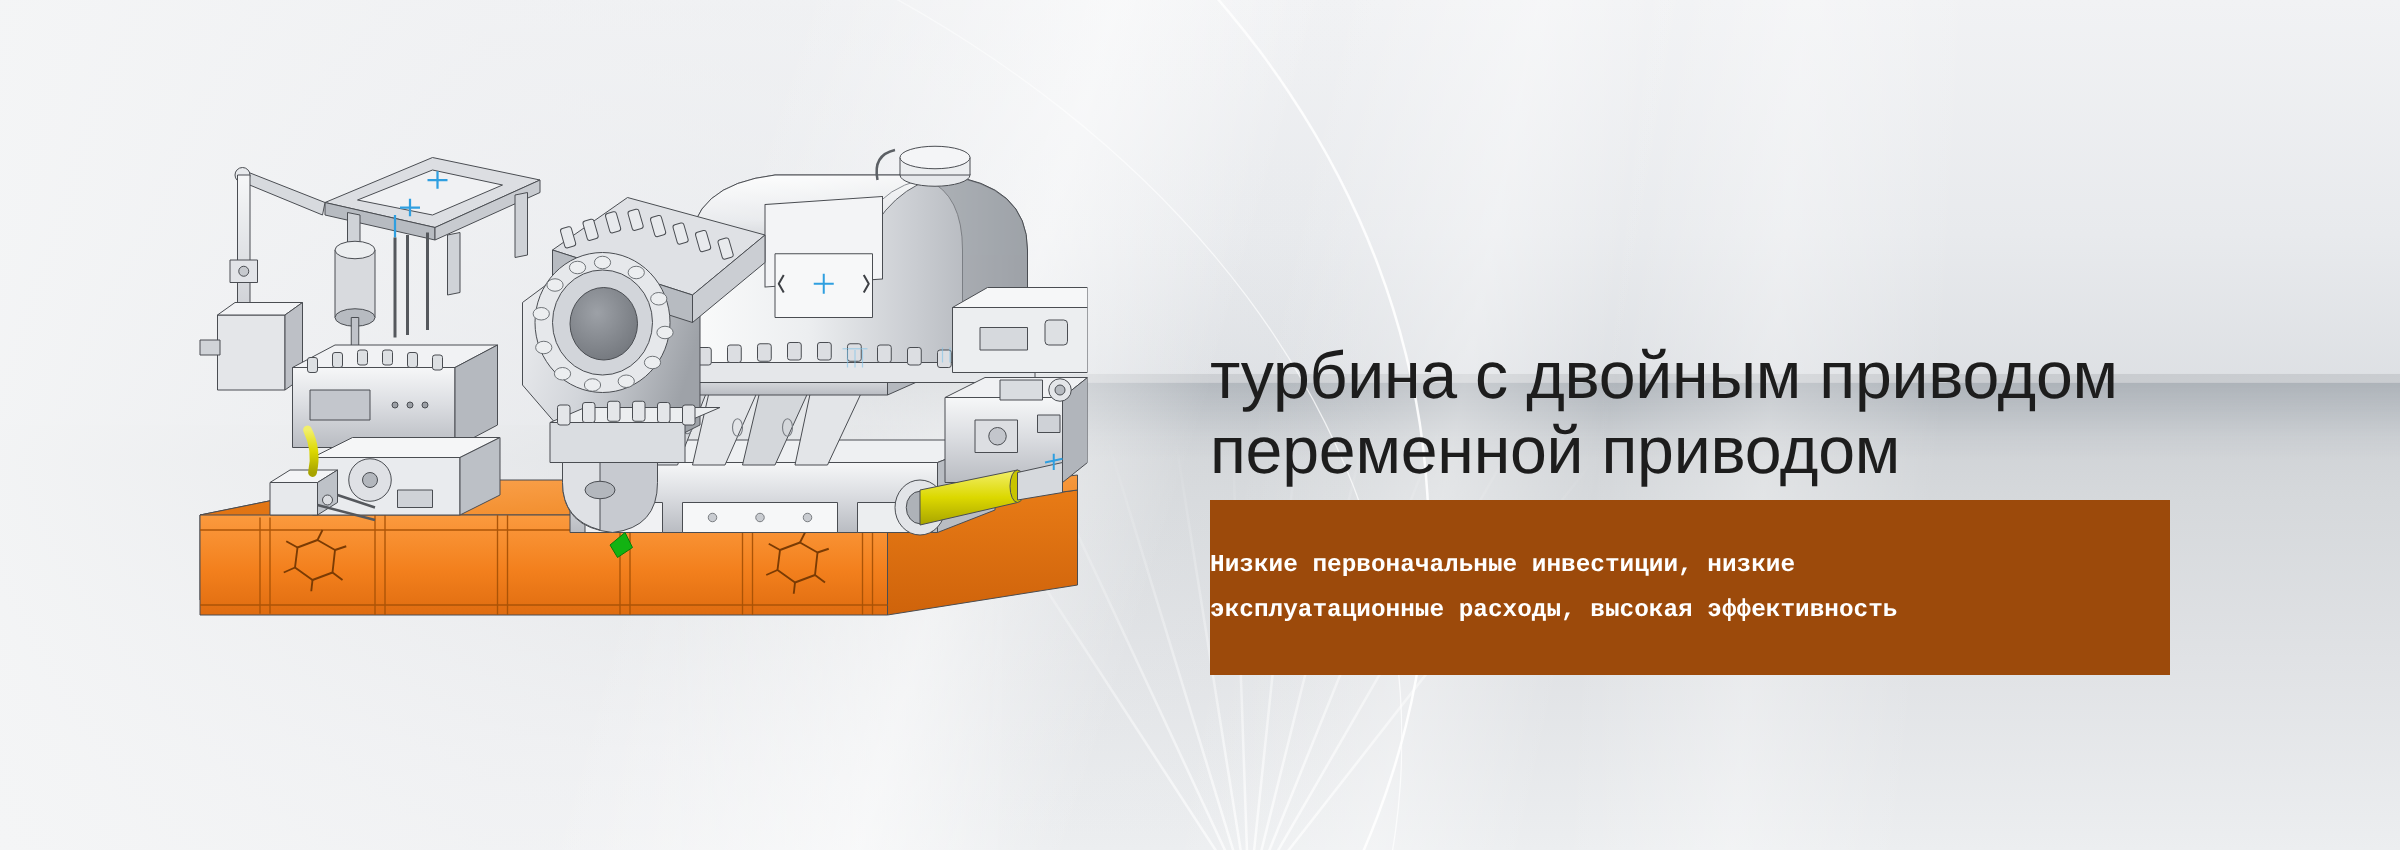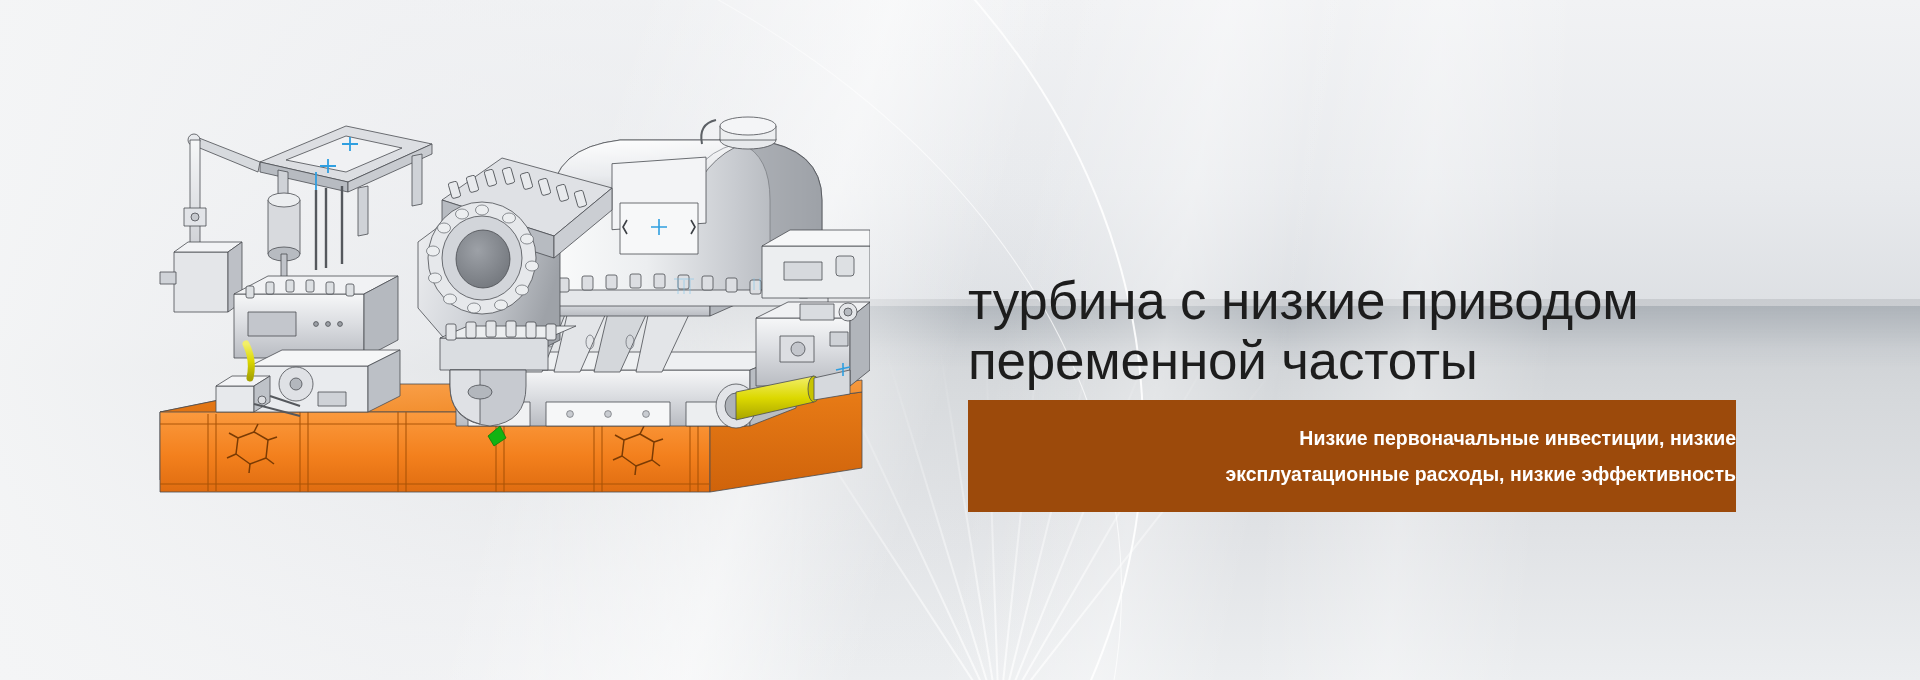--- a/index.html
+++ b/index.html
@@ -100,26 +100,27 @@
     font-weight: 400;
     color: #1d1d1d;
     letter-spacing: -0.2px;
     white-space: pre-line;
   }
   .caption-box {
     position: absolute;
     top: 400px;
     left: 0;
     width: 768px;
-    height: 112px;
+    height: 140px;
     background: #9c4a0b;
     display: flex;
     flex-direction: column;
-    align-items: flex-end;
+    align-items: flex-start;
     justify-content: center;
+    font-family: Liberation Mono, monospace;
   }
   .caption-line {
     color: #ffffff;
     font-size: 19.5px;
     font-weight: bold;
     line-height: 1.85;
     text-align: center;
     white-space: nowrap;
   }
 
@@ -507,22 +508,22 @@
           <circle cx="698" cy="272" r="9" fill="#e4e6e9"></circle>
           <circle cx="698" cy="272" r="4" fill="#b6bac0"></circle>
         </g>
 
       </g>
     </svg>
   </div>
 
   <div class="text-col">
 
-    <h1 class="headline">турбина с низкие приводом переменной частоты</h1>
+    <h1 class="headline">турбина с двойным приводом переменной приводом</h1>
 
     <div class="caption-box">
       <div class="caption-line">Низкие первоначальные инвестиции, низкие</div>
-      <div class="caption-line">эксплуатационные расходы, низкие эффективность</div>
+      <div class="caption-line">эксплуатационные расходы, высокая эффективность</div>
     </div>
 
   </div>
 
 </div>
 
 </body></html>

